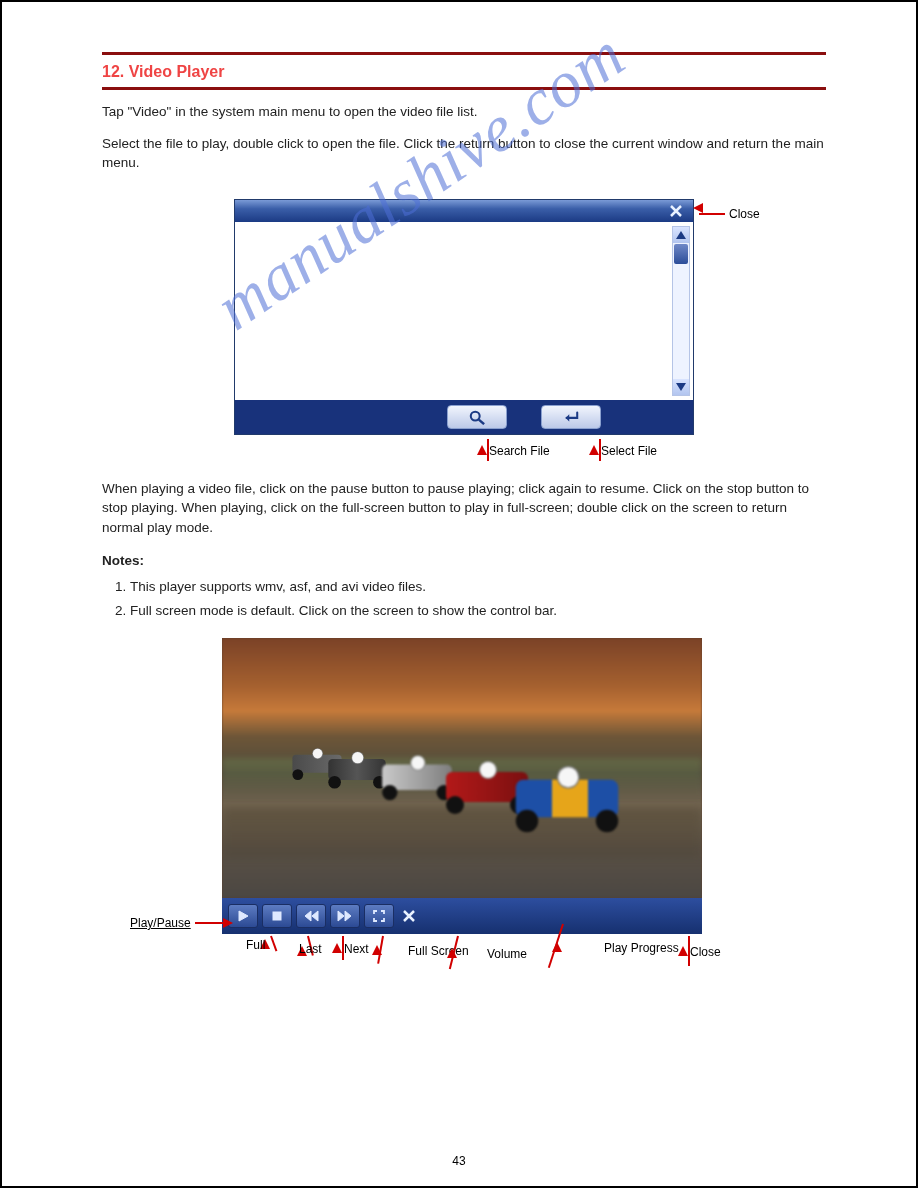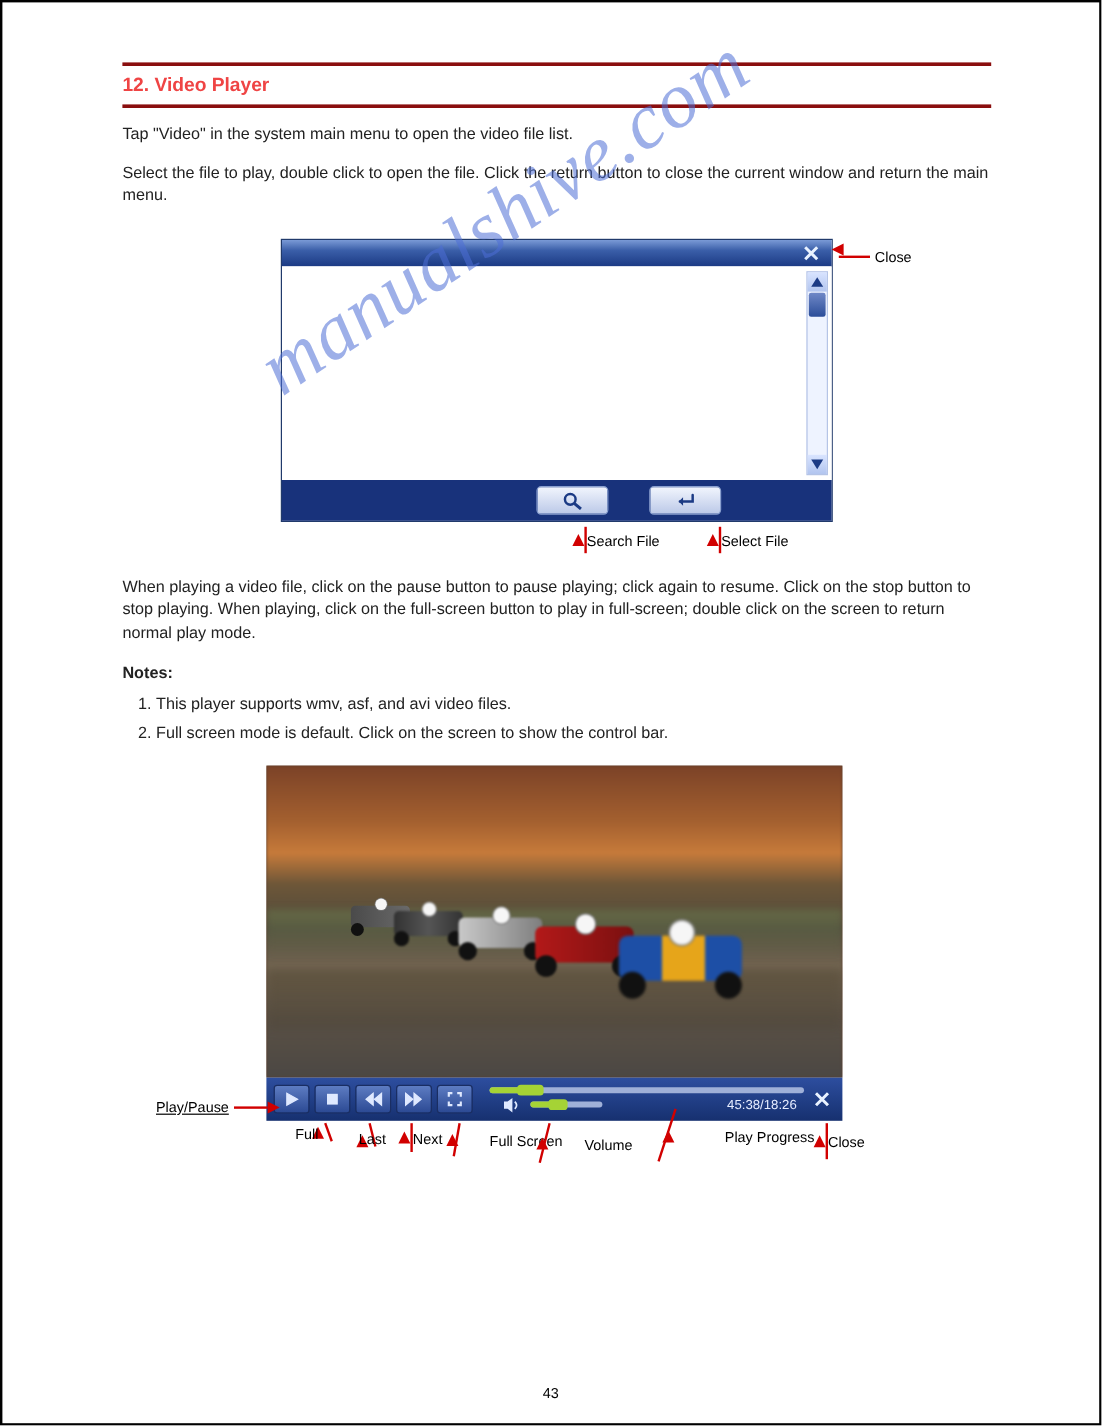--- a/index.html
+++ b/index.html
@@ -287,39 +287,20 @@
             <path d="M1 2 L7 7 L1 12 Z"></path>
             <path d="M8 2 L14 7 L8 12 Z"></path>
           </svg>
       </div>
       <div class="ctlBtn">
         <svg viewBox="0 0 14 14">
           <path d="M2 5 L2 2 L5 2 M9 2 L12 2 L12 5 M12 9 L12 12 L9 12 M5 12 L2 12 L2 9" fill="none" stroke-width="1.8"></path>
         </svg>
       </div>
 
-      <div class="progressBlock">
-        <div class="progressRow">
-          <div class="sliderTrack" style="width:100%;">
-            <div class="sliderFill" id="progressFill" style="width: 12%;"></div>
-            <div class="sliderThumb" id="progressThumb" style="left: calc(12% - 8px);"></div>
-          </div>
-        </div>
-        <div class="volRow">
-          <svg class="speakerIcon" viewBox="0 0 18 16">
-            <path d="M2 5 L5 5 L9 2 L9 14 L5 11 L2 11 Z"></path>
-            <path d="M11 5 Q14 8 11 11" fill="none" stroke="#dfe9ff" stroke-width="1.5"></path>
-          </svg>
-          <div class="volTrack">
-            <div class="sliderFill" id="volFill" style="width: 35%;"></div>
-            <div class="sliderThumb" id="volThumb" style="width: 16px; left: calc(35% - 6px);"></div>
-          </div>
-          <span class="timeText">45:38/18:26</span>
-        </div>
-      </div>
 
       <div class="closeX">
         <svg viewBox="0 0 16 16">
             <path d="M3 3 L13 13 M13 3 L3 13"></path>
           </svg>
       </div>
     </div>
 
     <div class="ctlLabels">
 

